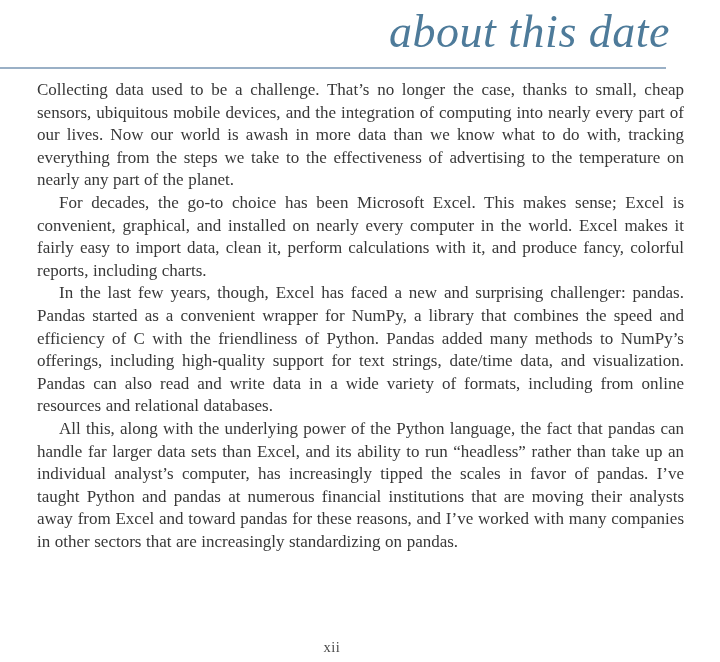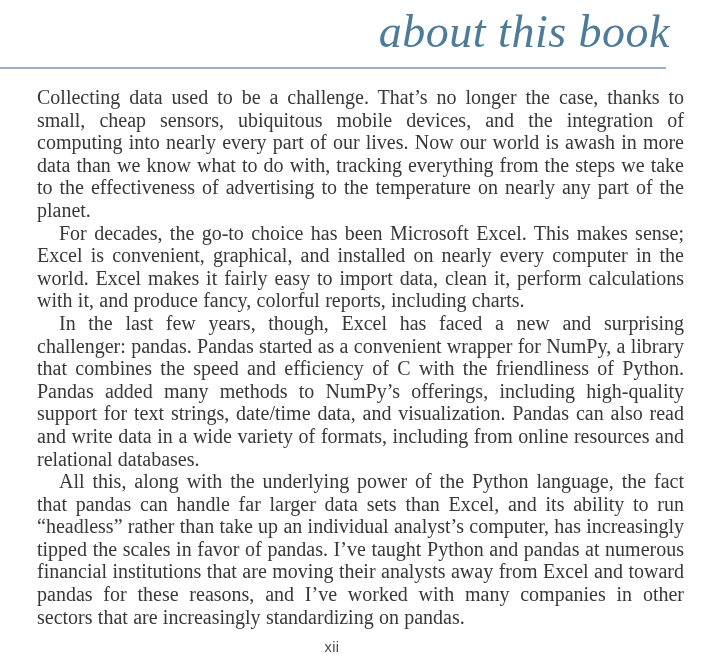--- a/index.html
+++ b/index.html
@@ -34,25 +34,25 @@
     position: absolute;
     top: 67px;
     left: 0;
     width: 666px;
     height: 2px;
     background: #9ab0c6;
   }
   
   .body-text {
     position: absolute;
-    top: 86px;
+    top: 79px;
     left: 37px;
     width: 647px;
     color: #383838;
-    font-size: 20px;
+    font-size: 17px;
     line-height: 22.6px;
     text-align: justify;
     hyphens: auto;
     -webkit-hyphens: auto;
     word-spacing: 0.3px;
   }
   .body-text p {
     margin: 0;
     padding: 0;
   }
@@ -61,33 +61,33 @@
   }
   
   .page-footer {
     position: absolute;
     top: 638px;
     left: 0;
     width: 664px;
     text-align: center;
   }
   .page-number {
-    font-family: Liberation Sans, sans-serif;
+    font-family: Liberation Serif, serif;
     font-size: 14.5px;
     color: #4a4a4a;
     letter-spacing: 0.5px;
   }
 </style>
 </head>
 <body>
 
 <div class="page">
 
   <header>
-    <h1 class="chapter-title">about this book</h1>
+    <h1 class="chapter-title">about this date</h1>
     <div class="header-rule"></div>
   </header>
 
   <main class="body-text">
     <p>Collecting data used to be a challenge. That’s no longer the case, thanks to small, cheap sensors, ubiquitous mobile devices, and the integration of computing into nearly every part of our lives. Now our world is awash in more data than we know what to do with, tracking everything from the steps we take to the effectiveness of advertising to the temperature on nearly any part of the planet.</p>
     <p class="indent">For decades, the go-to choice has been Microsoft Excel. This makes sense; Excel is convenient, graphical, and installed on nearly every computer in the world. Excel makes it fairly easy to import data, clean it, perform calculations with it, and produce fancy, colorful reports, including charts.</p>
     <p class="indent">In the last few years, though, Excel has faced a new and surprising challenger: pandas. Pandas started as a convenient wrapper for NumPy, a library that combines the speed and efficiency of C with the friendliness of Python. Pandas added many methods to NumPy’s offerings, including high-quality support for text strings, date/time data, and visualization. Pandas can also read and write data in a wide variety of formats, including from online resources and relational databases.</p>
     <p class="indent">All this, along with the underlying power of the Python language, the fact that pandas can handle far larger data sets than Excel, and its ability to run “headless” rather than take up an individual analyst’s computer, has increasingly tipped the scales in favor of pandas. I’ve taught Python and pandas at numerous financial institutions that are moving their analysts away from Excel and toward pandas for these reasons, and I’ve worked with many companies in other sectors that are increasingly standardizing on pandas.</p>
   </main>
 

